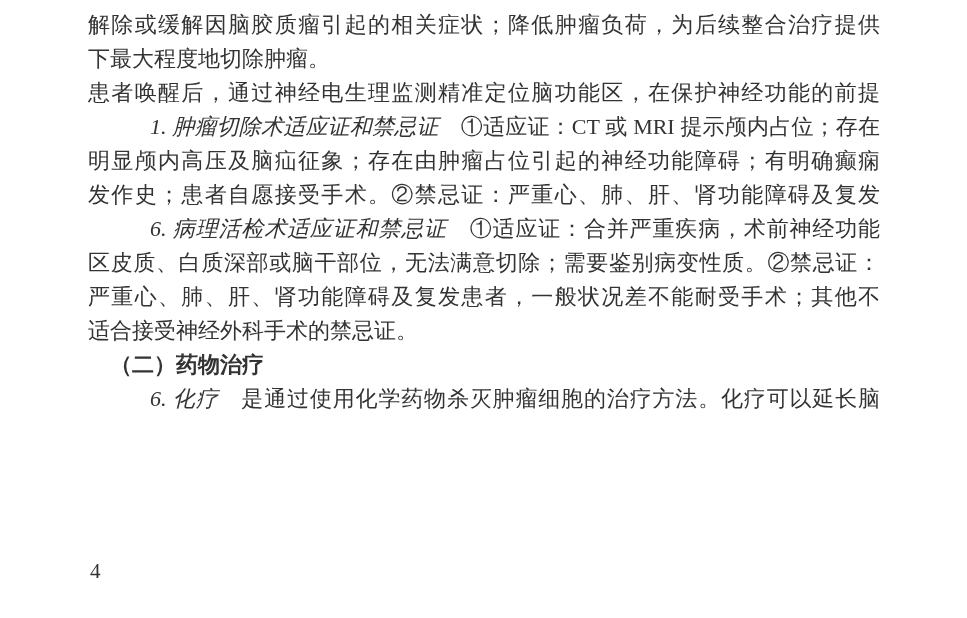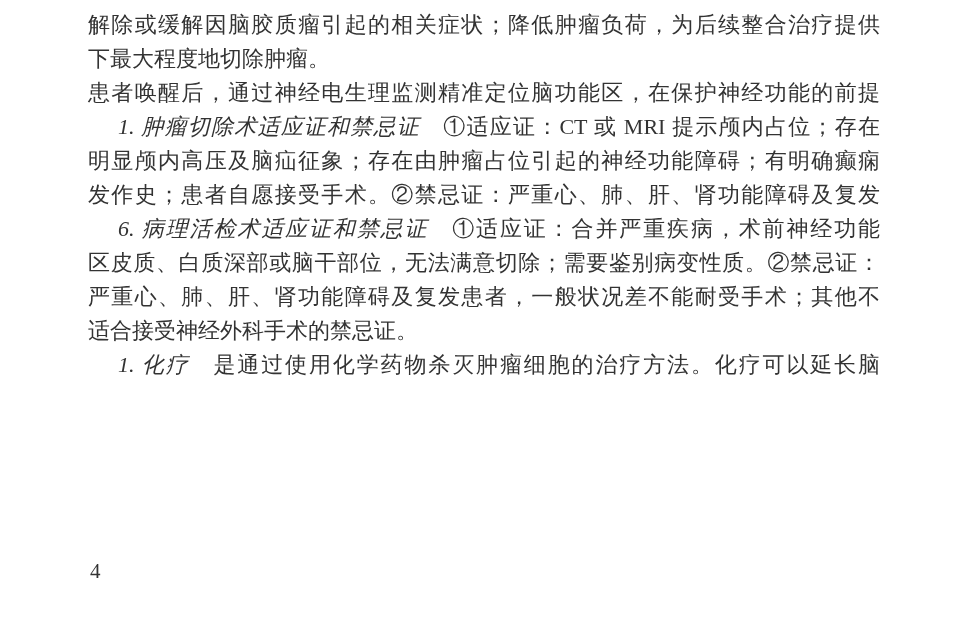--- a/index.html
+++ b/index.html
@@ -39,20 +39,21 @@
   }
   .run-body {
     font-family: "Liberation Serif", "DejaVu Serif", serif;
     font-style: normal;
     font-weight: 400;
   }
   .run-kai {
     font-family: "Liberation Serif", "DejaVu Serif", serif;
     font-style: italic;
     font-weight: 400;
+    margin-left: 32px;
   }
   .run-heading {
     font-family: "Liberation Sans", "DejaVu Sans", sans-serif;
     font-style: normal;
     font-weight: 700;
   }
   .page-number {
     position: absolute;
     left: 90px;
     top: 556px;
@@ -69,16 +70,17 @@
       <div class="line justify"><span class="run-body">解除或缓解因脑胶质瘤引起的相关症状；降低肿瘤负荷，为后续整合治疗提供</span></div>
       <div class="line"><span class="run-body">下最大程度地切除肿瘤。</span></div>
       <div class="line justify"><span class="run-body">患者唤醒后，通过神经电生理监测精准定位脑功能区，在保护神经功能的前提</span></div>
       <div class="line justify" style="padding-left: 30px;"><span class="run-kai">1. 肿瘤切除术适应证和禁忌证</span><span class="run-body">　①适应证：CT 或 MRI 提示颅内占位；存在</span></div>
       <div class="line justify"><span class="run-body">明显颅内高压及脑疝征象；存在由肿瘤占位引起的神经功能障碍；有明确癫痫</span></div>
       <div class="line justify"><span class="run-body">发作史；患者自愿接受手术。②禁忌证：严重心、肺、肝、肾功能障碍及复发</span></div>
       <div class="line justify" style="padding-left: 30px;"><span class="run-kai">6. 病理活检术适应证和禁忌证</span><span class="run-body">　①适应证：合并严重疾病，术前神经功能</span></div>
       <div class="line justify"><span class="run-body">区皮质、白质深部或脑干部位，无法满意切除；需要鉴别病变性质。②禁忌证：</span></div>
       <div class="line justify"><span class="run-body">严重心、肺、肝、肾功能障碍及复发患者，一般状况差不能耐受手术；其他不</span></div>
       <div class="line"><span class="run-body">适合接受神经外科手术的禁忌证。</span></div>
-      <div class="line justify" style="padding-left: 30px;"><span class="run-kai">1. 化疗</span><span class="run-body">　是通过使用化学药物杀灭肿瘤细胞的治疗方法。化疗可以延长脑</span></div>
+      <div class="line" style="padding-left: 22px;"><span class="run-heading">（二）药物治疗</span></div>
+      <div class="line justify" style="padding-left: 30px;"><span class="run-kai">6. 化疗</span><span class="run-body">　是通过使用化学药物杀灭肿瘤细胞的治疗方法。化疗可以延长脑</span></div>
     </div>
   <div class="page-number">4</div>
 </div>
 
 </body></html>

